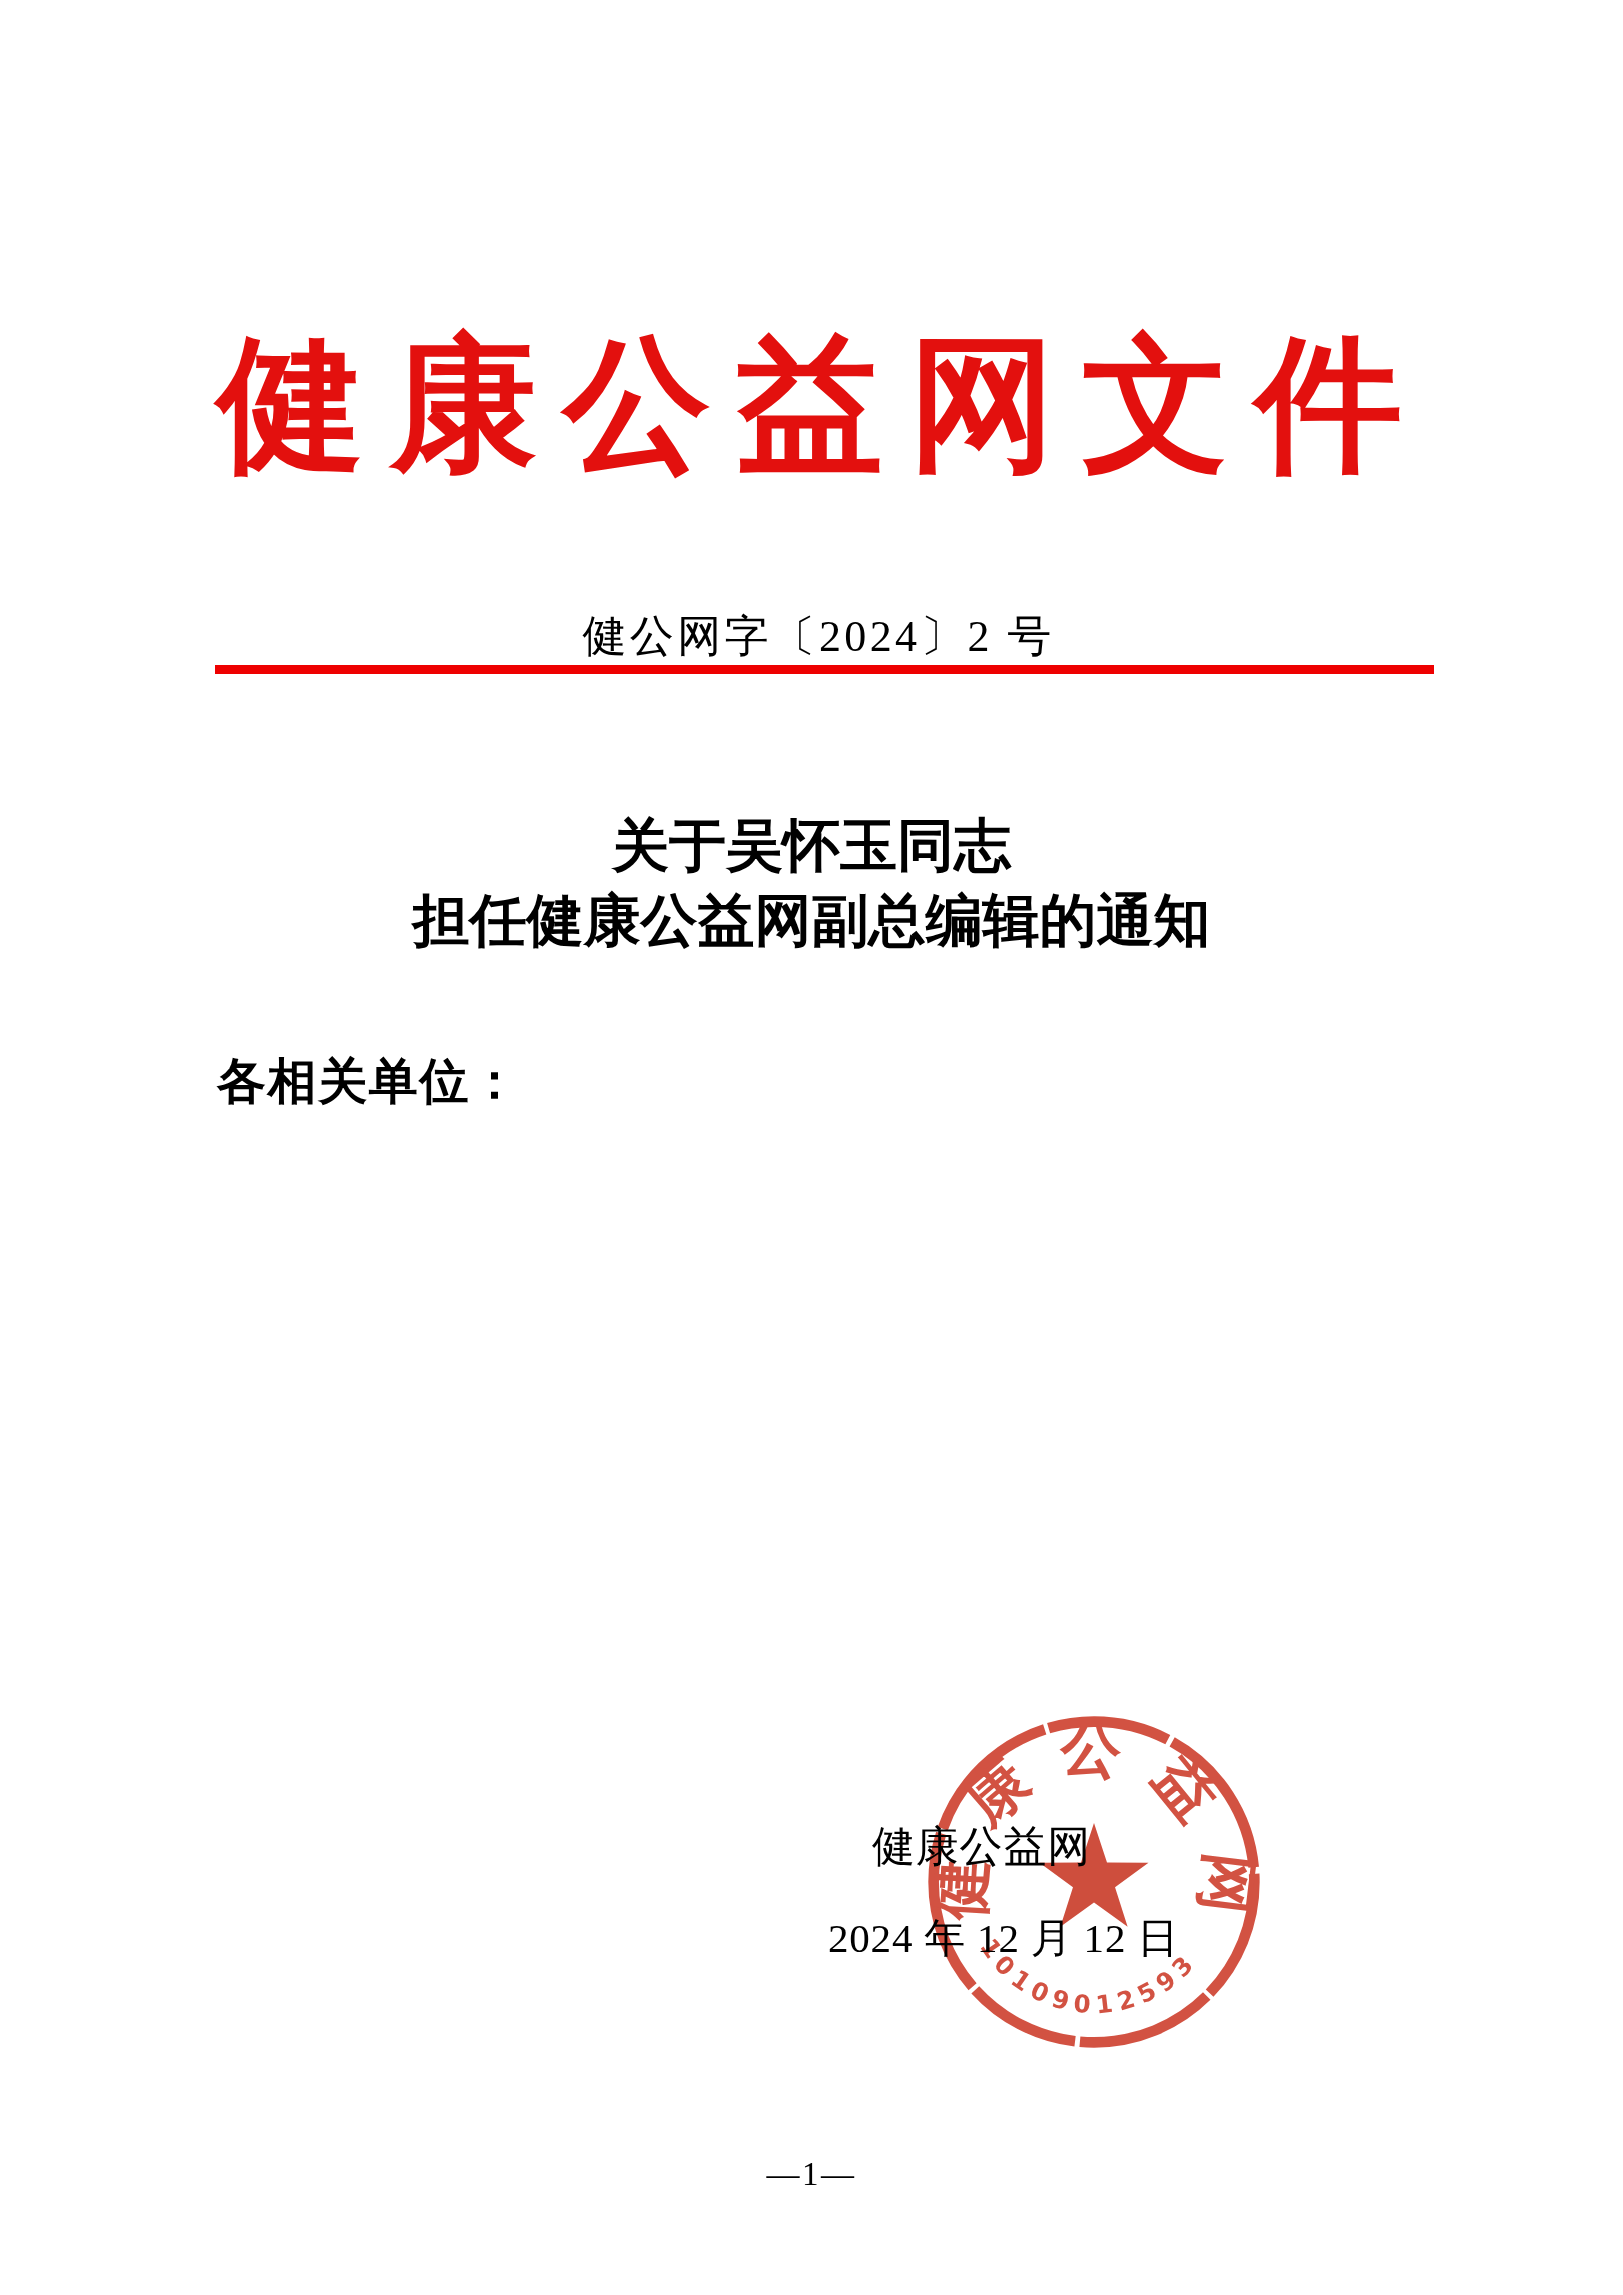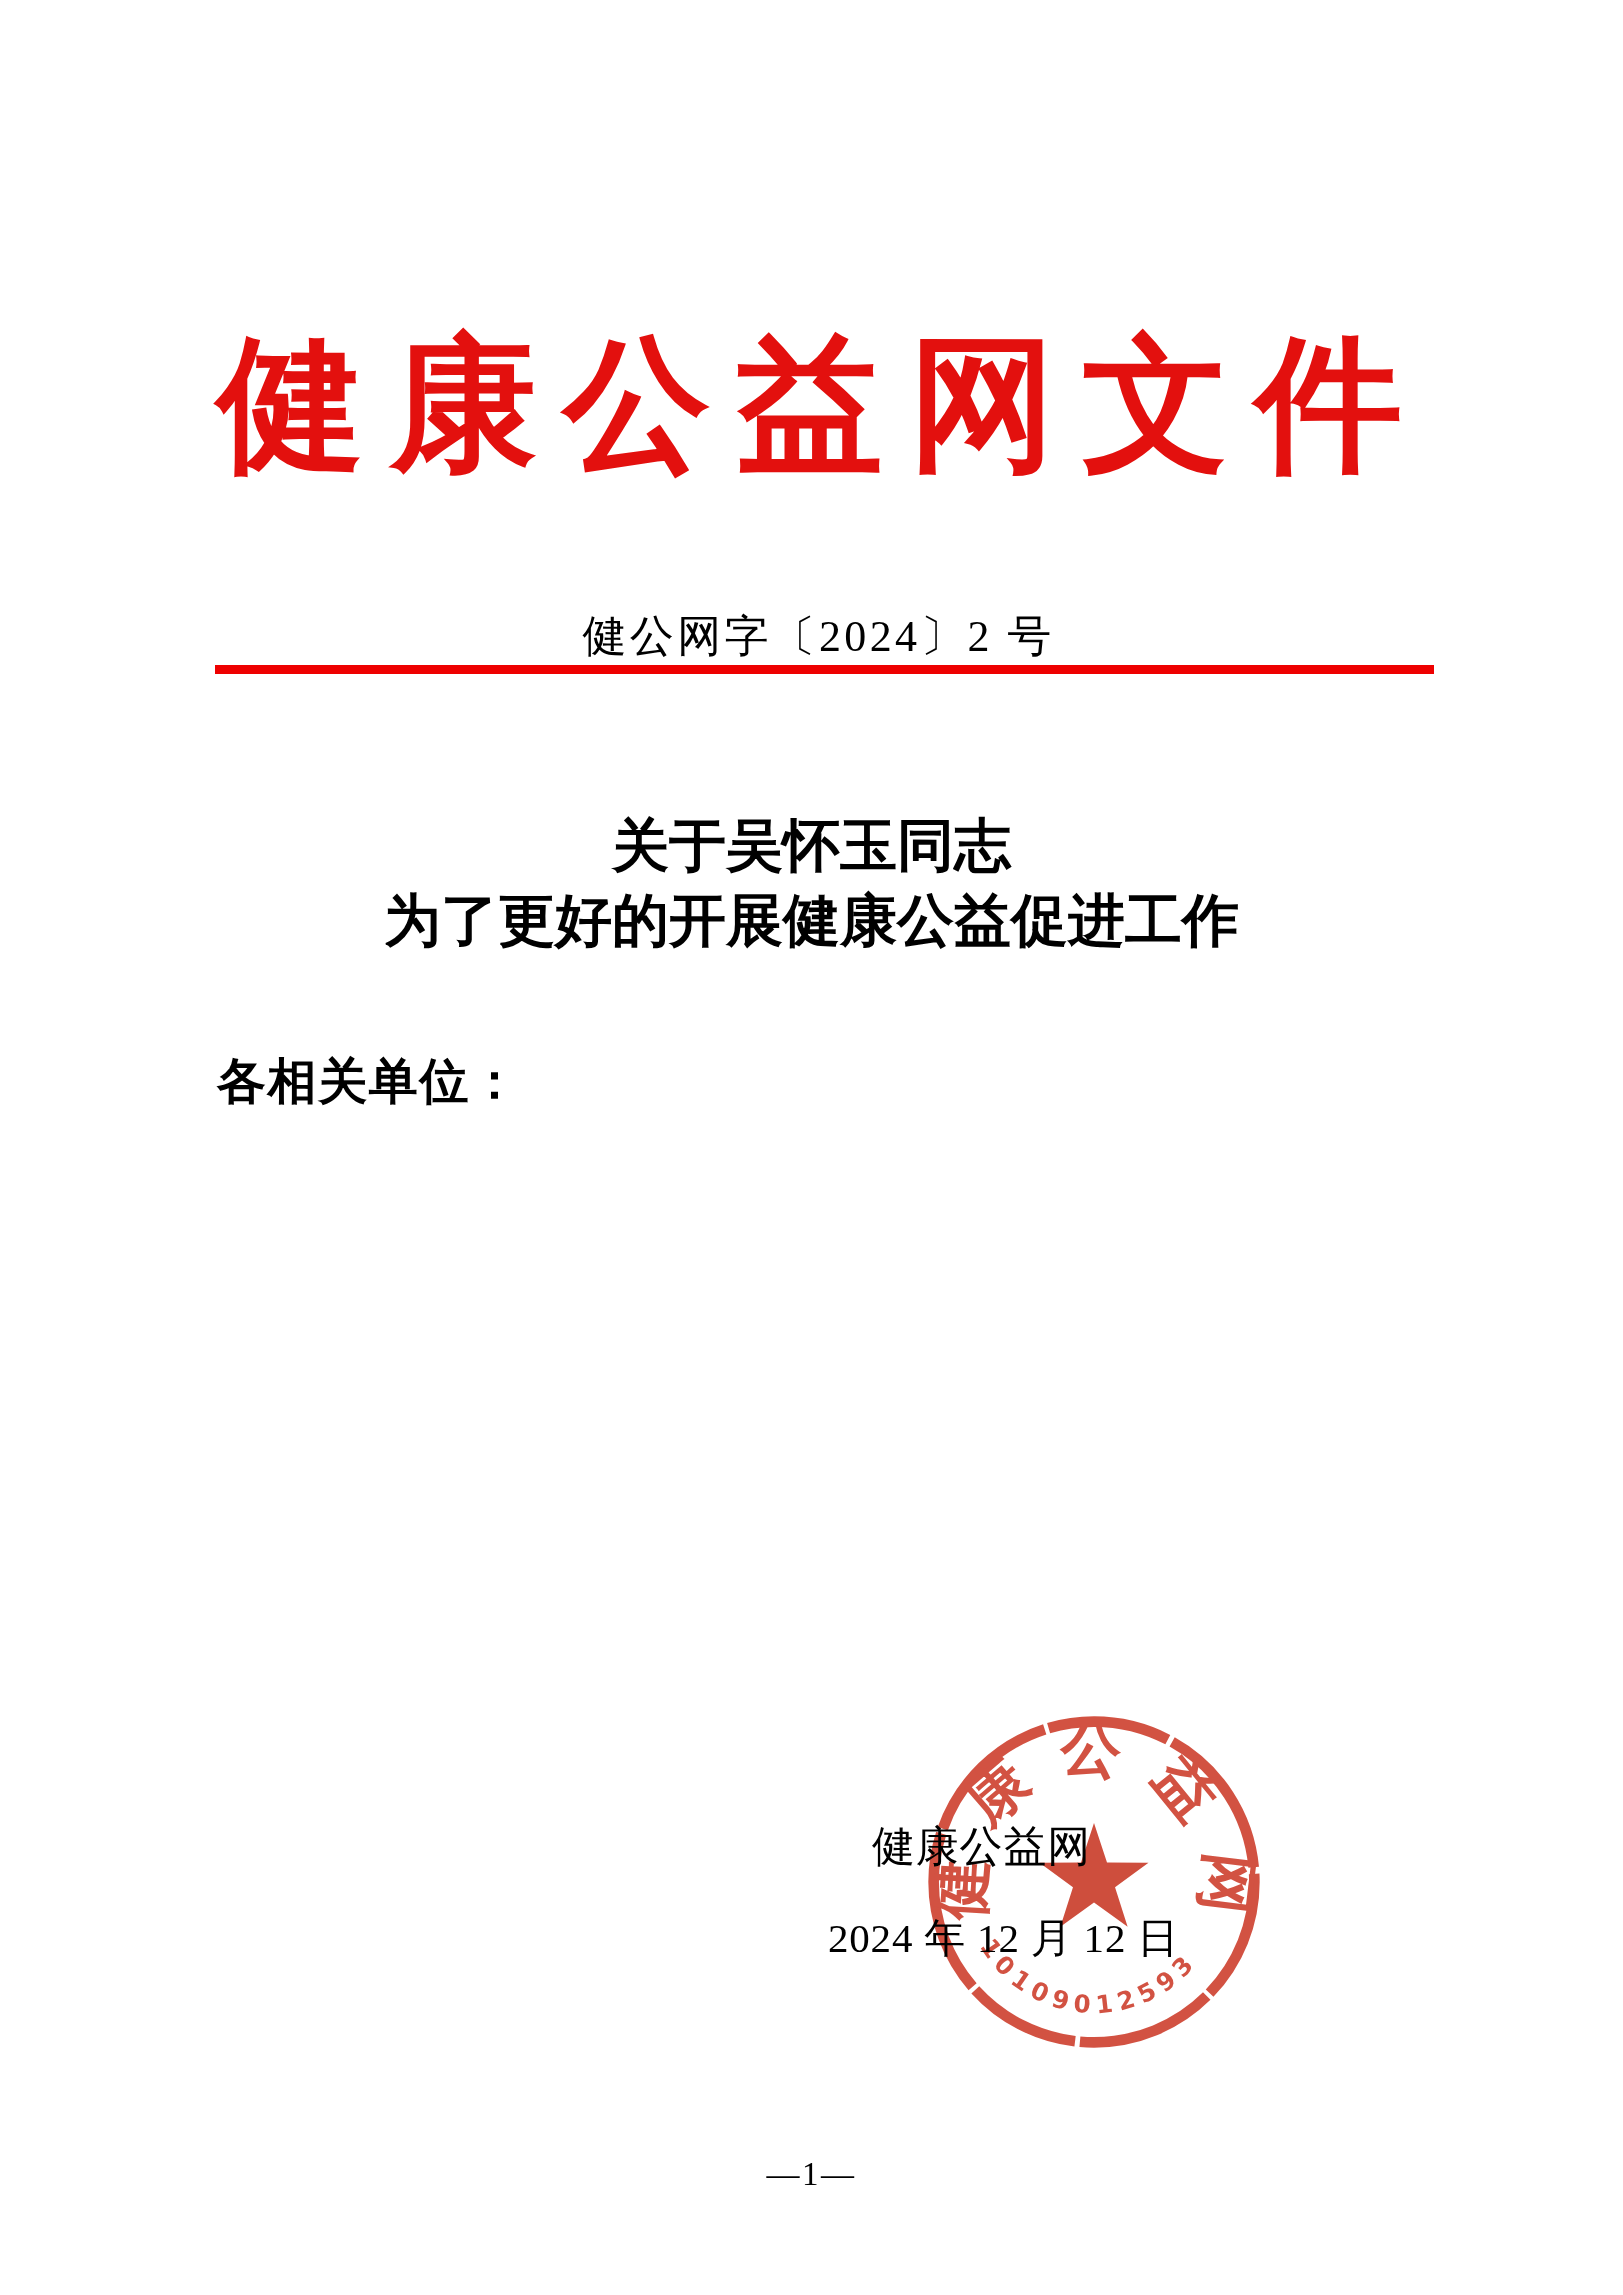--- a/index.html
+++ b/index.html
@@ -60,21 +60,21 @@
 <div class="page">
 
   <div class="letterhead">健康公益网文件</div>
 
   <div class="docnum">健公网字〔2024〕2 号</div>
 
   <div class="redline"></div>
 
   <div class="doc-title">
     <div>关于吴怀玉同志</div>
-    <div>为了更好的开展健康公益促进工作</div>
+    <div>担任健康公益网副总编辑的通知</div>
   </div>
 
   <div class="salutation">各相关单位：</div>
 
 
   <div class="sig-org">健康公益网</div>
 
   <div class="sig-date">2024 年 12 月 12 日</div>
 
   <svg class="stamp" viewBox="0 0 440 440" width="360" height="360">

